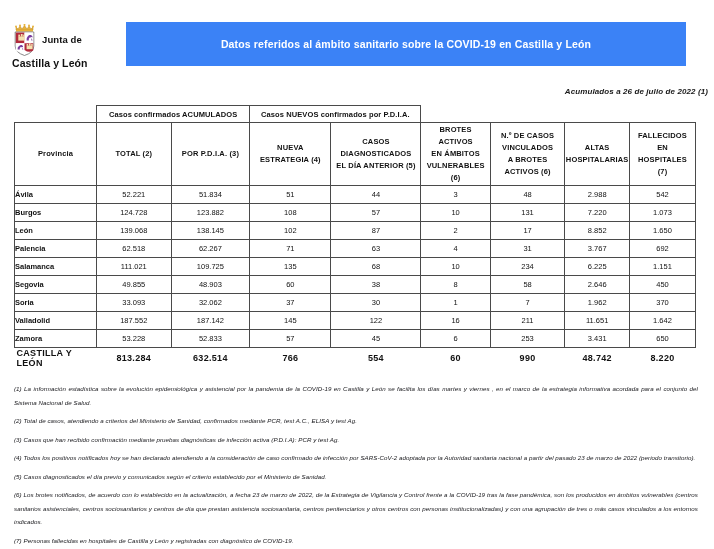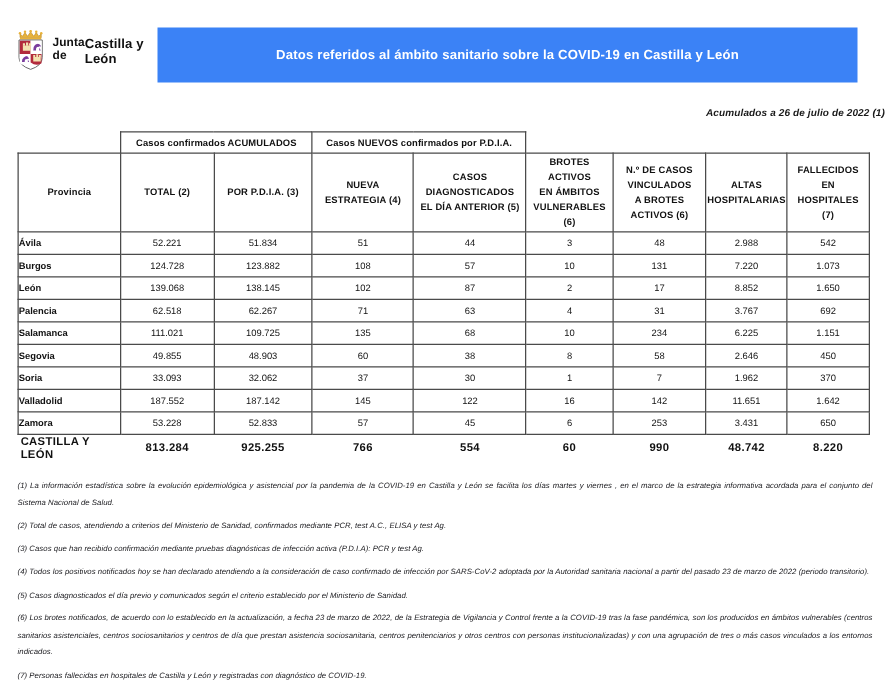--- a/index.html
+++ b/index.html
@@ -21,21 +21,21 @@
     display: flex;
     align-items: flex-start;
     padding: 22px 12px 0 12px;
     height: 50px;
     box-sizing: content-box;
   }
   .logo-block {
     width: 104px;
     flex: 0 0 104px;
     display: flex;
-    align-items: center;
+    flex-direction: column;
     padding-top: 2px;
   }
   .logo-row {
     display: flex;
     align-items: center;
     gap: 4px;
   }
   .crest {
     width: 26px;
     height: 32px;
@@ -385,39 +385,39 @@
           <td class="num">1.962</td>
           <td class="num">370</td>
         </tr>
         <tr>
           <td class="prov">Valladolid</td>
           <td class="num">187.552</td>
           <td class="num">187.142</td>
           <td class="num">145</td>
           <td class="num">122</td>
           <td class="num">16</td>
-          <td class="num">142</td>
+          <td class="num">211</td>
           <td class="num">11.651</td>
           <td class="num">1.642</td>
         </tr>
         <tr>
           <td class="prov">Zamora</td>
           <td class="num">53.228</td>
           <td class="num">52.833</td>
           <td class="num">57</td>
           <td class="num">45</td>
           <td class="num">6</td>
           <td class="num">253</td>
           <td class="num">3.431</td>
           <td class="num">650</td>
         </tr>
         <tr class="total">
           <td class="prov">CASTILLA Y LEÓN</td>
           <td class="num">813.284</td>
-          <td class="num">925.255</td>
+          <td class="num">632.514</td>
           <td class="num">766</td>
           <td class="num">554</td>
           <td class="num">60</td>
           <td class="num">990</td>
           <td class="num">48.742</td>
           <td class="num">8.220</td>
         </tr>
       </tbody>
   </table>
 </div>

